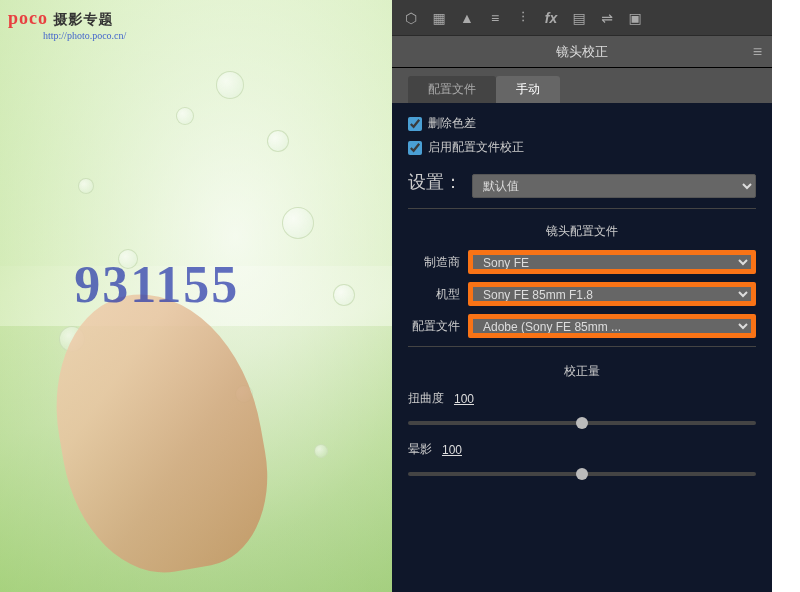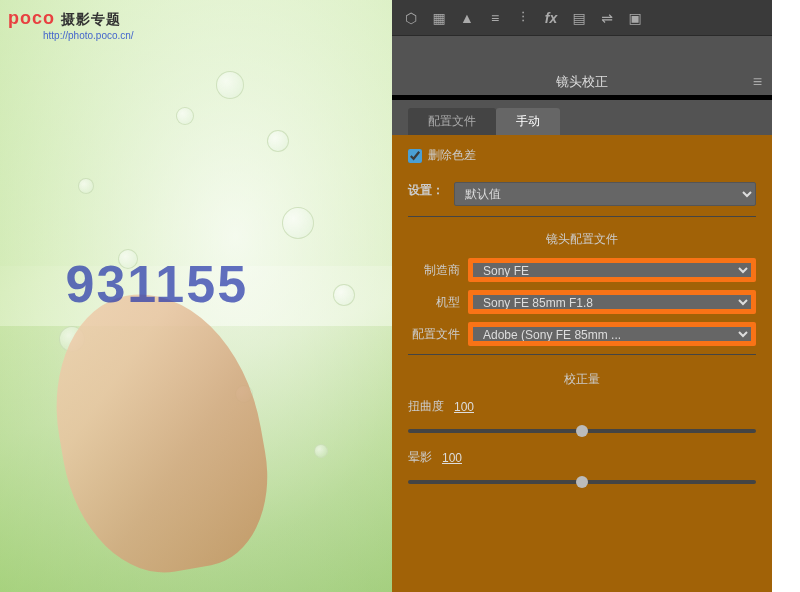--- a/index.html
+++ b/index.html
@@ -5,20 +5,21 @@
     * { margin: 0; padding: 0; box-sizing: border-box; }
     body { width: 800px; height: 592px; overflow: hidden; display: flex; font-family: 'Microsoft YaHei', Arial, sans-serif; }
 
     
     .photo-panel {
       width: 392px;
       height: 592px;
       position: relative;
       overflow: hidden;
       background: linear-gradient(160deg, #c8e6b0 0%, #d4ecc0 20%, #e8f5d8 40%, #f0f8e8 60%, #e0f0d0 80%, #c8e0b8 100%);
+      font-family: Liberation Serif, serif;
     }
     .photo-overlay {
       position: absolute;
       top: 0; left: 0; right: 0; bottom: 0;
       background: radial-gradient(ellipse at 60% 40%, rgba(255,255,255,0.6) 0%, rgba(200,230,160,0.3) 60%, rgba(160,210,100,0.4) 100%);
     }
     
     .logo-area {
       position: absolute;
       top: 8px;
@@ -96,22 +97,21 @@
     }
 
     
     .panel-header {
       height: 32px;
       background: #535353;
       display: flex;
       align-items: center;
       justify-content: center;
       position: relative;
-      border-bottom: 5px solid #000000;
-      margin-top: 32px;
+      border-bottom: 1px solid #000000;
     }
     .panel-header-title {
       font-size: 13px;
       color: #ddd;
       font-weight: normal;
     }
     .panel-menu-icon {
       position: absolute;
       right: 10px;
       color: #aaa;
@@ -142,21 +142,21 @@
       background: #666;
       color: #fff;
       border-radius: 3px 3px 0 0;
     }
 
     
     .panel-content {
       flex: 1;
       overflow-y: auto;
       padding: 12px 16px;
-      background: #a16207;
+      background: #0f172a;
     }
     .panel-content::-webkit-scrollbar { width: 6px; }
     .panel-content::-webkit-scrollbar-track { background: #444; }
     .panel-content::-webkit-scrollbar-thumb { background: #666; }
 
     
     .checkbox-row {
       display: flex;
       align-items: center;
       gap: 6px;
@@ -173,24 +173,23 @@
     }
 
     
     .settings-row {
       display: flex;
       align-items: center;
       gap: 10px;
       margin: 10px 0;
     }
     .settings-label {
-      font-size: 12px;
+      font-size: 18px;
       color: #ccc;
       min-width: 30px;
-      font-weight: bold;
     }
     .settings-select {
       flex: 1;
       height: 24px;
       background: #666;
       color: #ddd;
       border: 1px solid #555;
       font-size: 12px;
       padding: 0 6px;
       cursor: pointer;
@@ -372,20 +371,24 @@
     <button class="tab-btn inactive">配置文件</button>
     <button class="tab-btn active">手动</button>
   </div>
 
   <div class="panel-content">
 
     <div class="checkbox-row">
       <input type="checkbox" checked="" id="cb-ca" style="">
       <label class="checkbox-label" for="cb-ca">删除色差</label>
     </div>
+    <div class="checkbox-row">
+      <input type="checkbox" checked="" id="cb-profile" style="">
+      <label class="checkbox-label" for="cb-profile">启用配置文件校正</label>
+    </div>
 
     <div class="settings-row">
       <span class="settings-label">设置：</span>
       <select class="settings-select">
         <option>默认值</option>
         <option>自定义</option>
       </select>
     </div>
 
     <div class="divider"></div>

